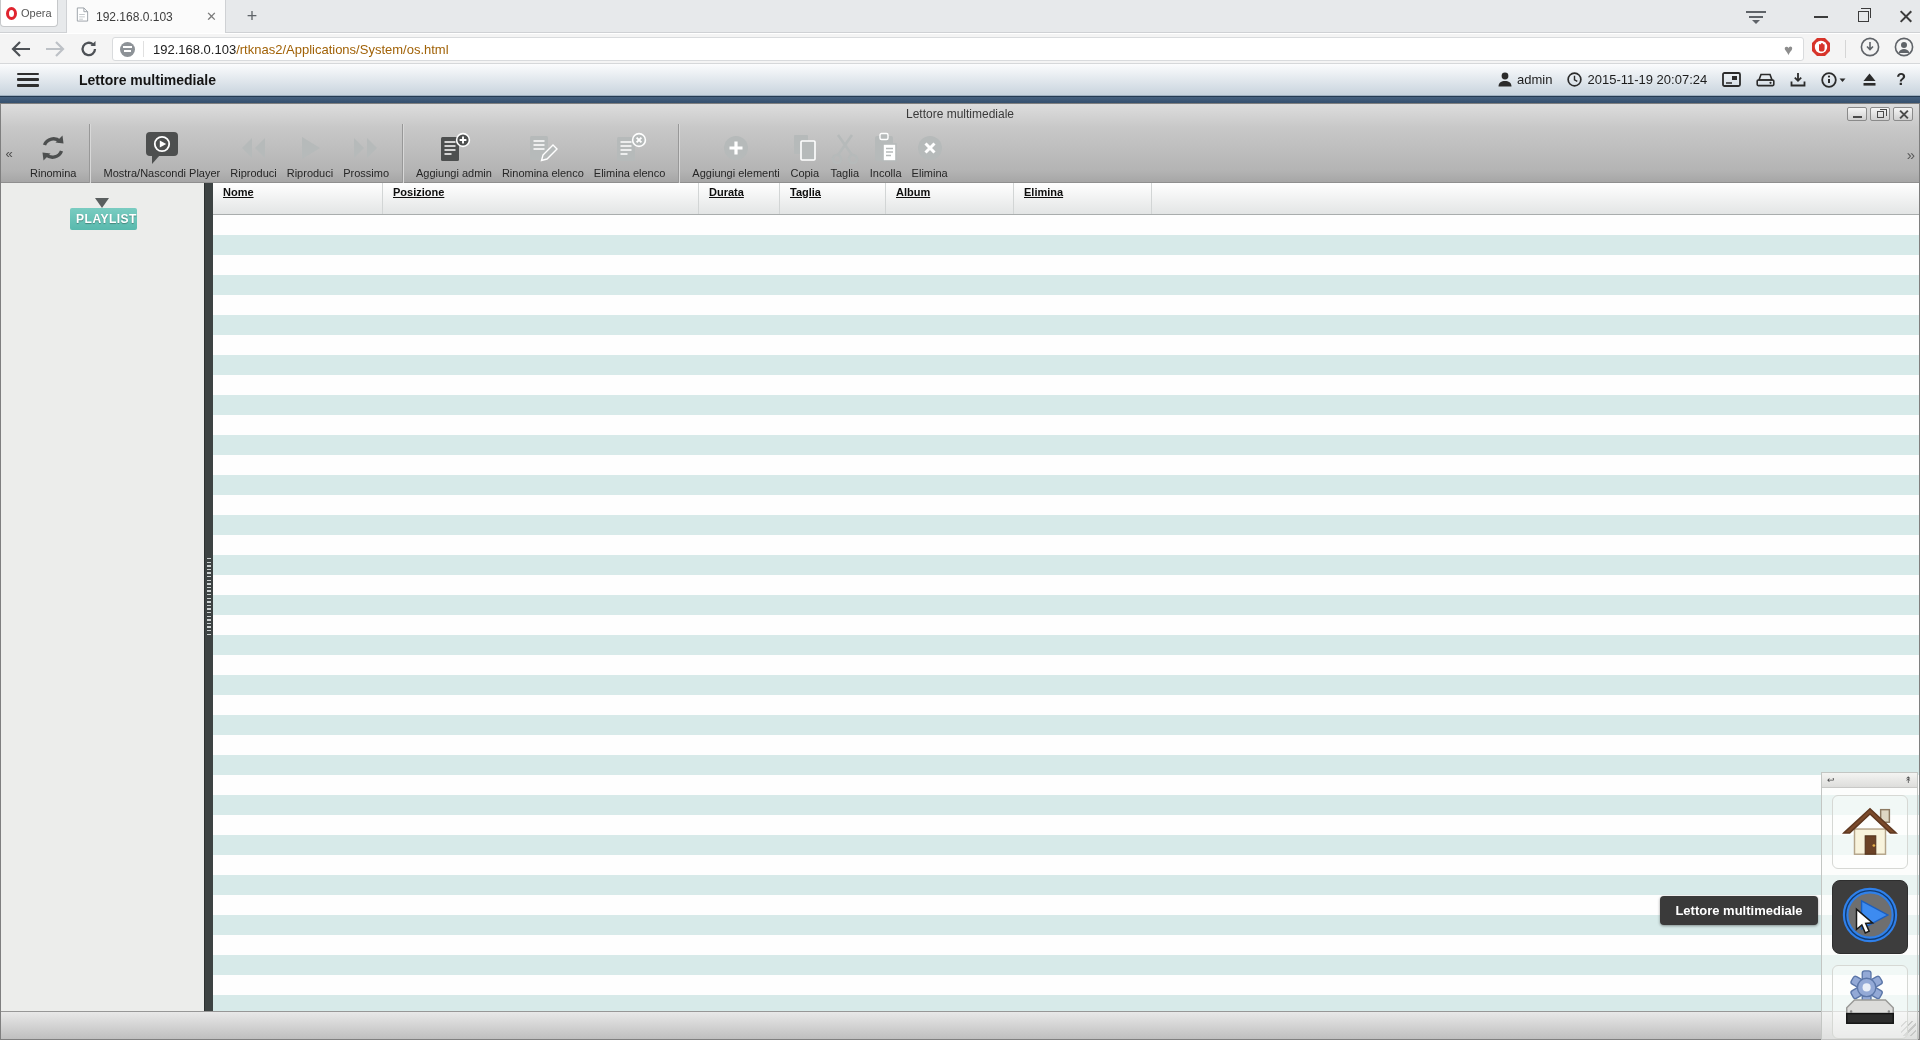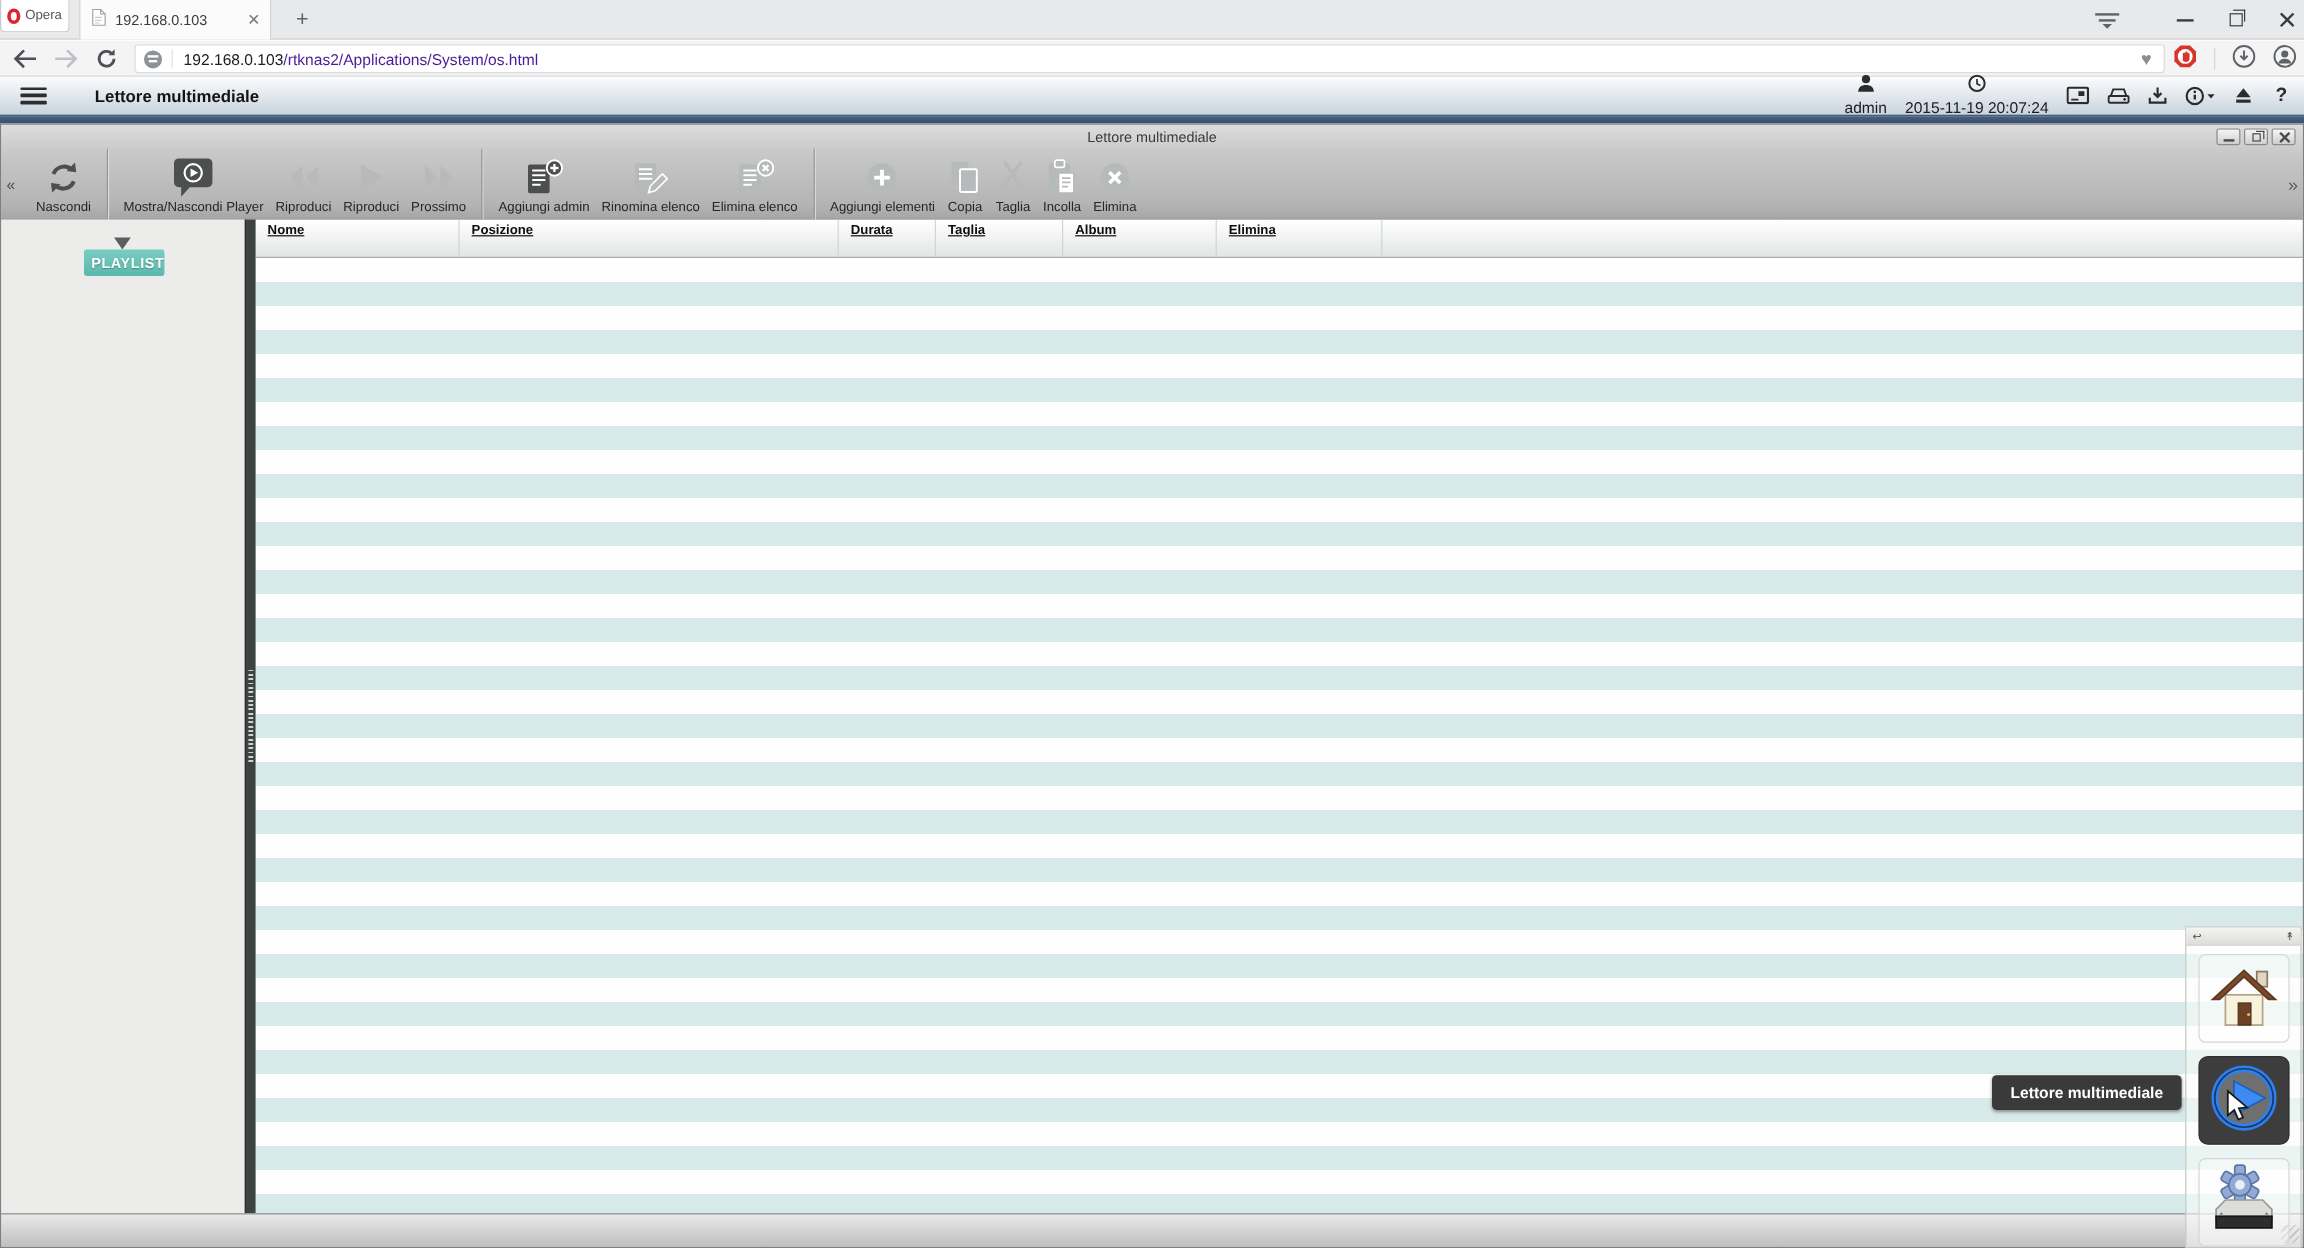--- a/index.html
+++ b/index.html
@@ -44,36 +44,36 @@
   .nav-ic { width:26px; height:22px; display:flex; align-items:center; justify-content:center;
     margin-left:8px; }
   .urlfield { position:absolute; left:112px; top:3px; width:1692px; height:24px; background:#fff;
     border:1px solid #d9dbdd; border-radius:3px; display:flex; align-items:center; }
   .site-badge { width:15px; height:15px; border-radius:50%; background:#8d9297; margin:0 8px 0 7px;
     position:relative; flex:0 0 auto;}
   .site-badge::before{content:""; position:absolute; left:3px; top:4px; width:9px; height:2px; background:#fff;}
   .site-badge::after{content:""; position:absolute; left:4px; top:8px; width:7px; height:2px; background:#fff;}
   .url-sep { width:1px; height:16px; background:#e0e0e0; margin-right:9px; }
   .url-host { font-size:13px; color:#202020; }
-  .url-path { font-size:13px; color:#4c1d95; }
+  .url-path { font-size:13px; color:#a16207; }
   .url-heart { margin-left:auto; margin-right:10px; font-size:15px; color:#8d8d8d; }
   .bar-right { position:absolute; right:6px; top:3px; height:24px; display:flex;
     align-items:center; gap:14px; }
   .bar-div { width:1px; height:18px; background:#d5d5d5; }
 
   
   .nasheader { position:absolute; left:0; top:64px; width:1920px; height:32px;
     background:linear-gradient(#fbfcfd,#c9d4de); border-bottom:1px solid #9fb0c0;
     display:flex; align-items:center; }
   .hamburger { width:22px; height:14px; margin-left:17px; display:flex; flex-direction:column;
     justify-content:space-between; }
   .hamburger i { height:2.6px; background:#2e2e2e; border-radius:1px; }
   .nas-title { margin-left:40px; font-size:14px; font-weight:bold; color:#141414; }
   .nas-right { margin-left:auto; margin-right:10px; display:flex; align-items:center; gap:15px; }
-  .nas-user,.nas-time { display:flex; align-items:center; gap:5px; font-size:13px; color:#1c1c1c;flex-direction:column; }
+  .nas-user,.nas-time { display:flex; align-items:center; gap:5px; font-size:13px; color:#1c1c1c; }
   .nas-help { font-size:16px; font-weight:bold; color:#2b2b2b; padding:0 4px; }
   .nas-ic { display:flex; align-items:center; justify-content:center; }
 
   .nas-strip { position:absolute; left:0; top:96px; width:1920px; height:7px;
     background:linear-gradient(var(--strip-blue,#46617f),#35506e); border-top:1px solid #243a52; }
 
   
   .appwindow { position:absolute; left:0; top:103px; width:1920px; height:937px;
     border:1px solid #7f7f7f; background:#c9c9c9; }
   .wchrome { position:absolute; left:0; top:0; width:100%; height:79px;
@@ -332,21 +332,21 @@
             <div class="tgroup">
               <div class="tbtn">
                 <span class="ticon">
                   <svg width="30" height="30" viewBox="0 0 30 30">
                     <path d="M6.5 12A9.5 9.5 0 0 1 22 8.5" fill="none" stroke="currentColor" stroke-width="3.4"></path>
                     <path d="M24.5 2.5l1 8-8-1z" fill="currentColor"></path>
                     <path d="M23.5 18A9.5 9.5 0 0 1 8 21.5" fill="none" stroke="currentColor" stroke-width="3.4"></path>
                     <path d="M5.5 27.5l-1-8 8 1z" fill="currentColor"></path>
                   </svg>
                 </span>
-                <span class="tlabel">Nascondi</span>
+                <span class="tlabel">Rinomina</span>
               </div>
             </div>
             <div class="tgroup">
               <div class="tbtn">
                 <span class="ticon">
                   <svg width="36" height="34" viewBox="0 0 36 34">
                     <rect x="2" y="1" width="32" height="24" rx="4" fill="currentColor"></rect>
                     <path d="M8 24v9l8-9z" fill="currentColor"></path>
                     <circle cx="18" cy="13" r="7.2" fill="none" stroke="#fff" stroke-width="1.8"></circle>
                     <path d="M15.8 9.4l6.4 3.6-6.4 3.6z" fill="#fff"></path>

